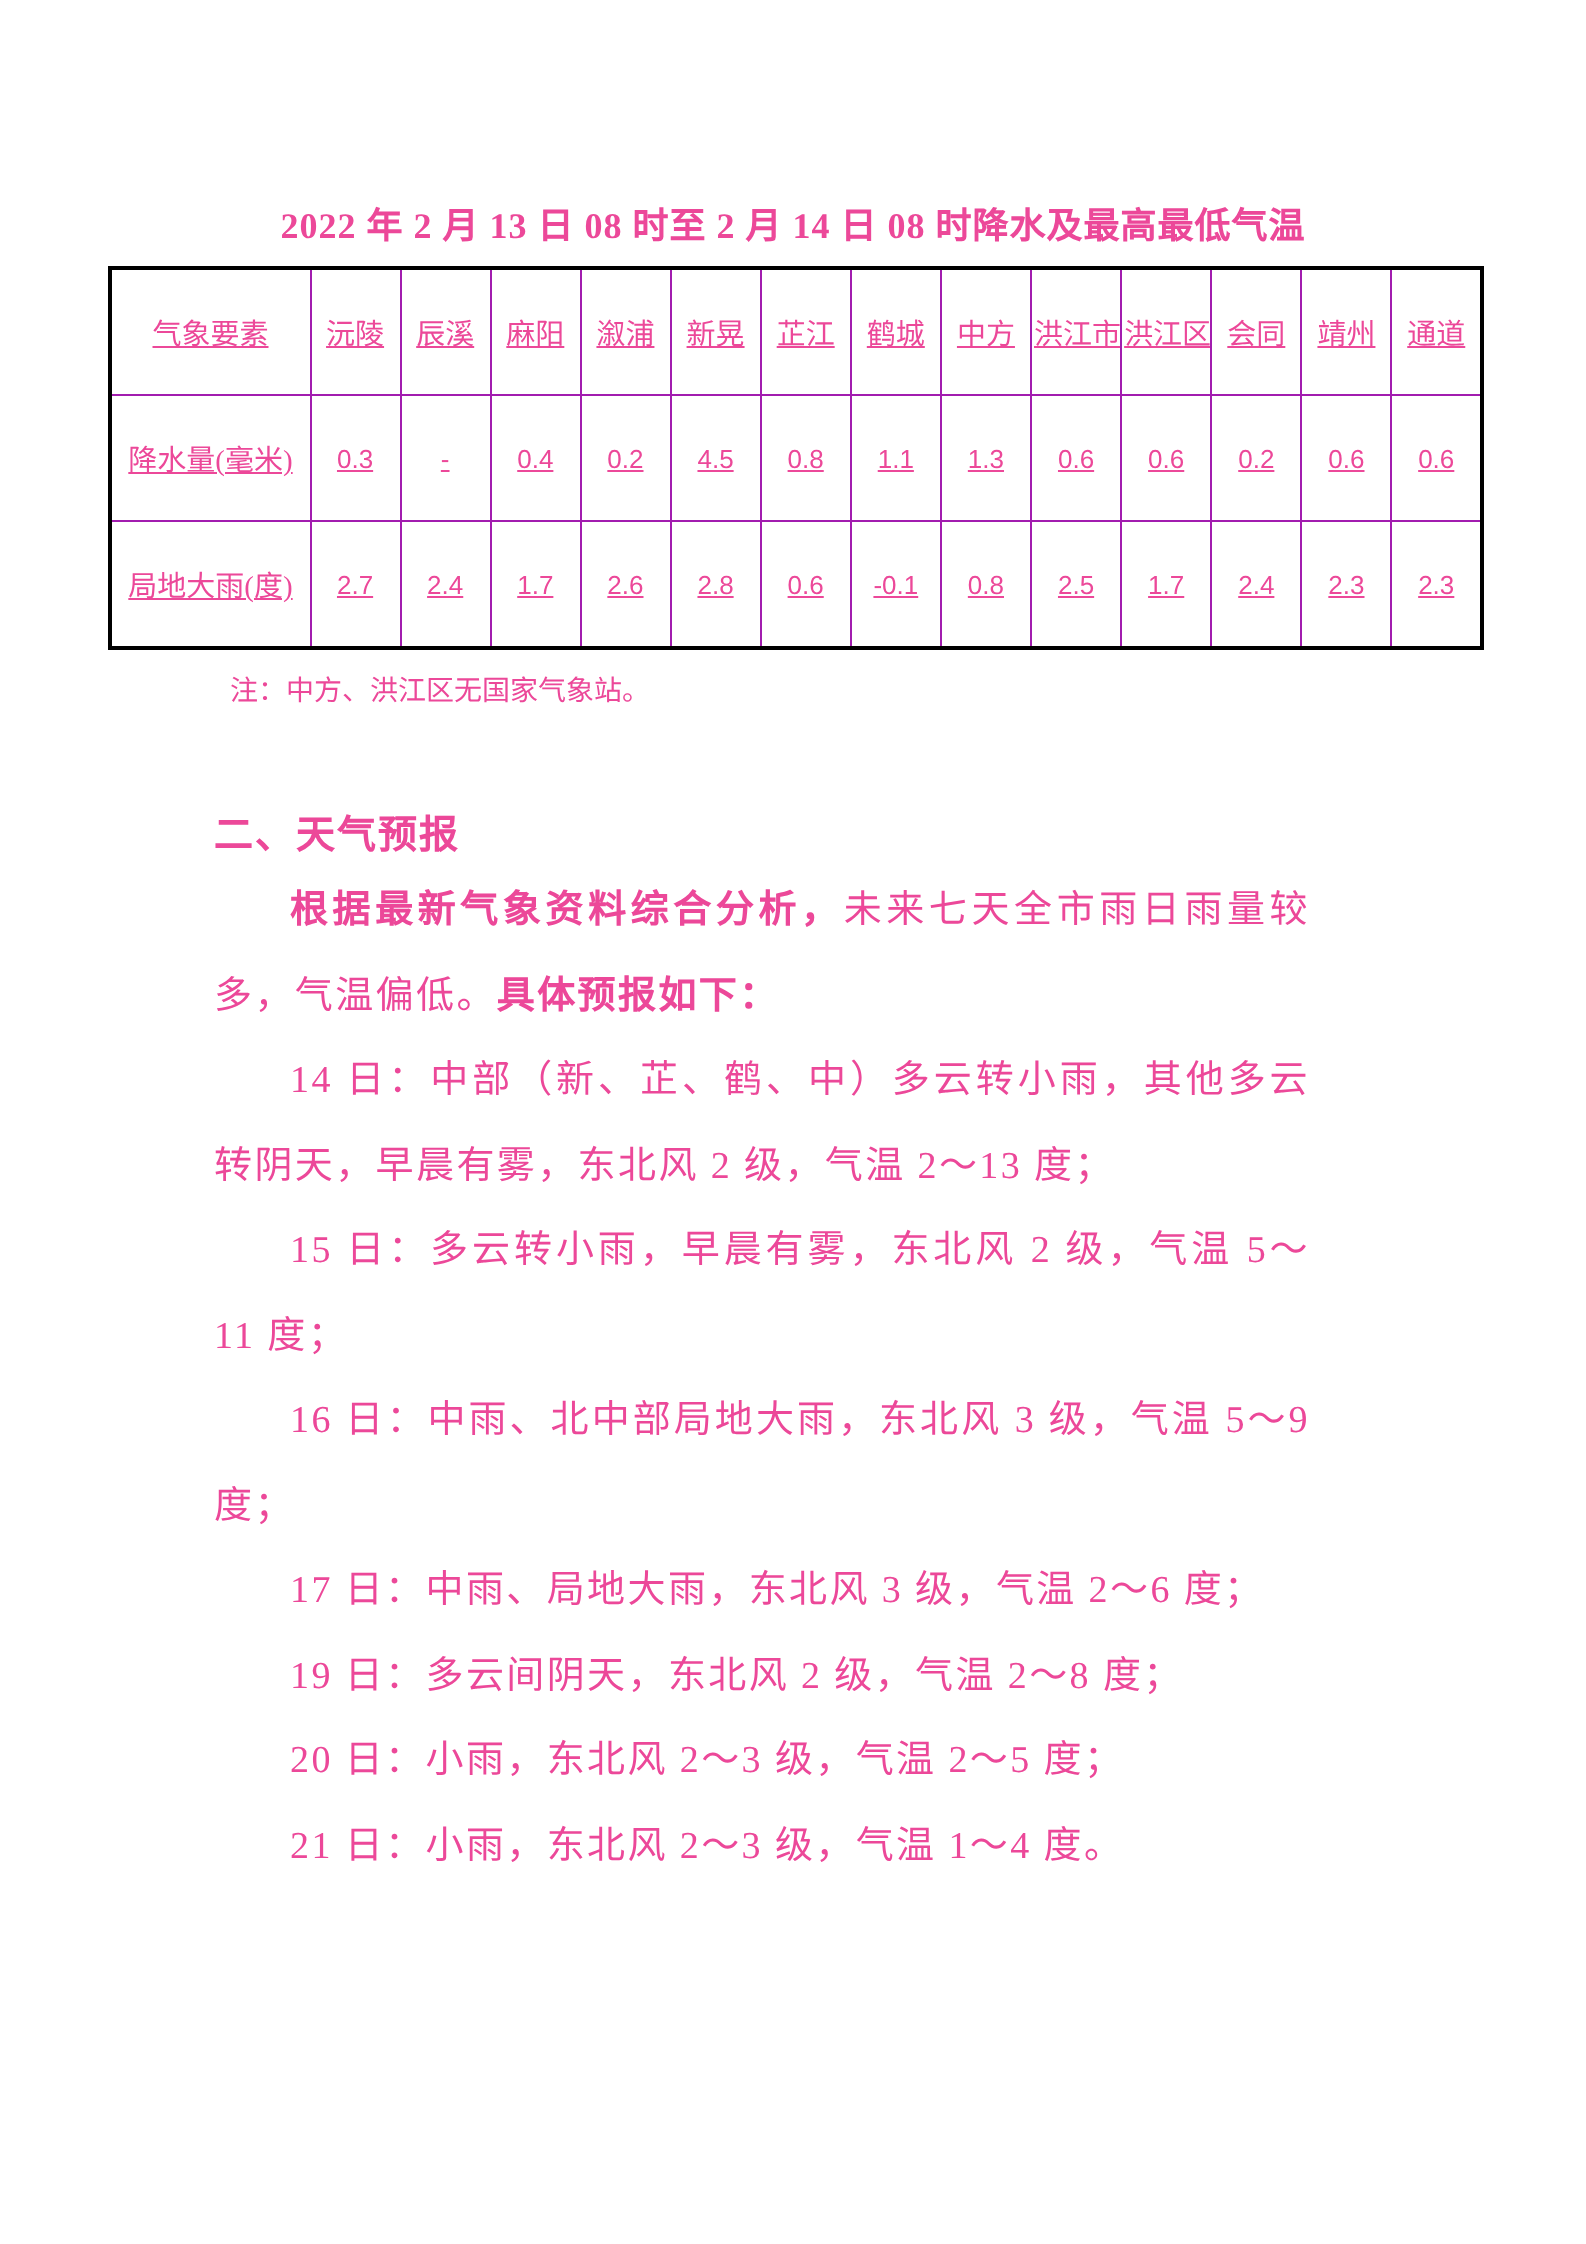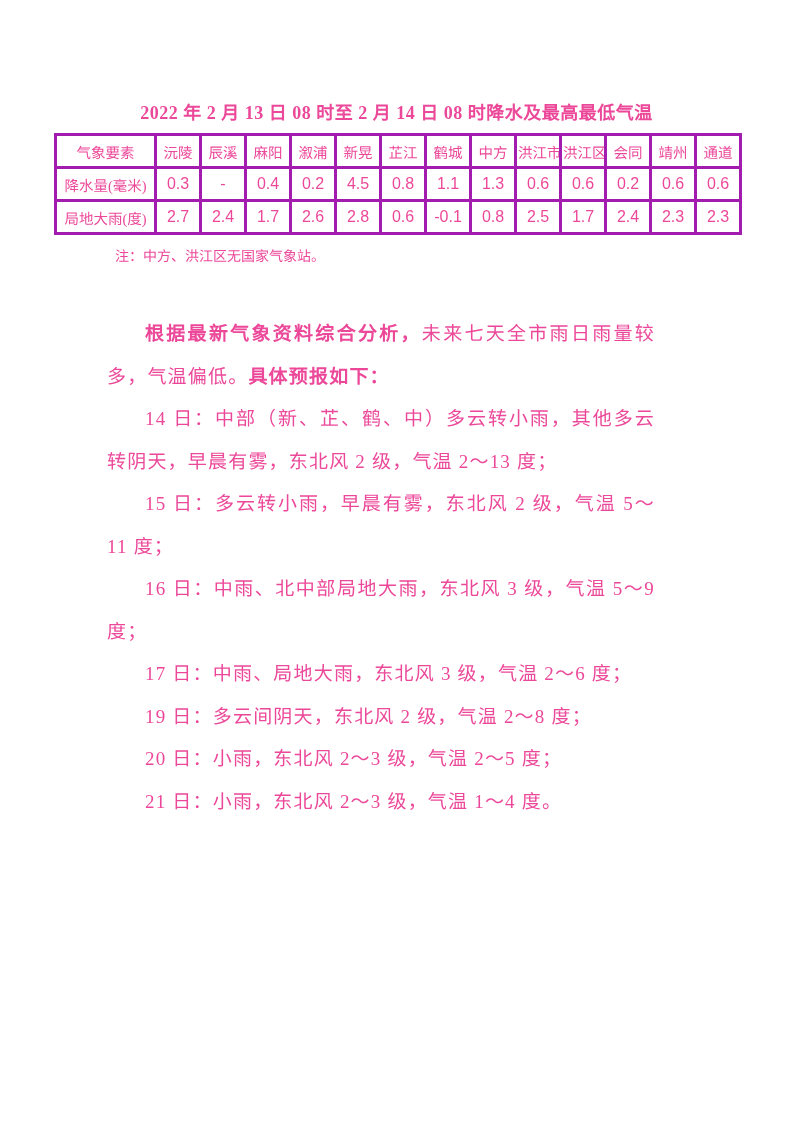--- a/index.html
+++ b/index.html
@@ -31,31 +31,32 @@
     margin: 8px 0 0 54px;
     width: 688px;
     table-layout: fixed;
     border-collapse: collapse;
     border: 2px solid #000000;
     text-align: center;
   }
   table.weather-table col.first-col { width: 100px; }
   table.weather-table th,
   table.weather-table td {
-    border: 3px solid #a21caf;
+    border: 1px solid #a21caf;
     height: 30px;
-    padding: 0 1px;
+    padding: 16px 1px;
     font-weight: normal;
     font-size: 14.5px;
     white-space: nowrap;
     overflow: hidden;
+    text-decoration: underline;
   }
   table.weather-table td.num {
     font-family: "Liberation Sans", "DejaVu Sans", sans-serif;
-    font-size: 16px;
+    font-size: 13px;
   }
   .table-note {
     margin: 12px 0 0 115px;
     font-size: 14px;
     line-height: 20px;
   }
   .body-text {
     margin: 46px 0 0 107px;
     width: 548px;
     text-align: justify;
@@ -136,20 +137,21 @@
         <td class="num">2.4</td>
         <td class="num">2.3</td>
         <td class="num">2.3</td>
       </tr>
     </tbody>
   </table>
 
   <div class="table-note">注：中方、洪江区无国家气象站。</div>
 
   <div class="body-text">
+    <h2 class="section-heading">二、天气预报</h2>
     <p><span class="b">根据最新气象资料综合分析，</span><span>未来七天全市雨日雨量较多，气温偏低。</span><span class="b">具体预报如下：</span></p>
     <p>14 日：中部（新、芷、鹤、中）多云转小雨，其他多云转阴天，早晨有雾，东北风 2 级，气温 2～13 度；</p>
     <p>15 日：多云转小雨，早晨有雾，东北风 2 级，气温 5～11 度；</p>
     <p>16 日：中雨、北中部局地大雨，东北风 3 级，气温 5～9 度；</p>
     <p>17 日：中雨、局地大雨，东北风 3 级，气温 2～6 度；</p>
     <p>19 日：多云间阴天，东北风 2 级，气温 2～8 度；</p>
     <p>20 日：小雨，东北风 2～3 级，气温 2～5 度；</p>
     <p>21 日：小雨，东北风 2～3 级，气温 1～4 度。</p>
   </div>
 

